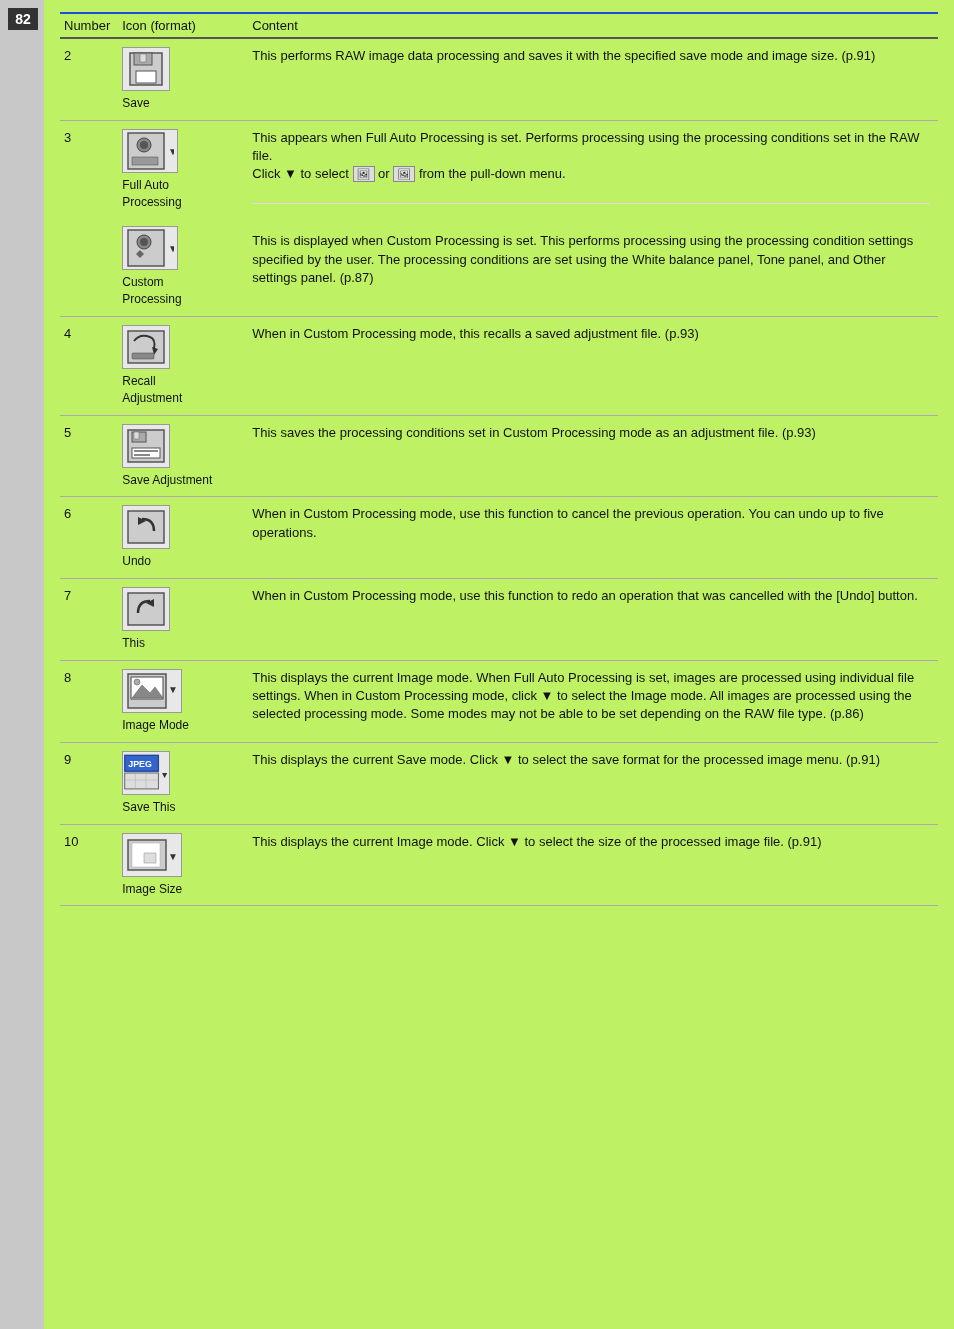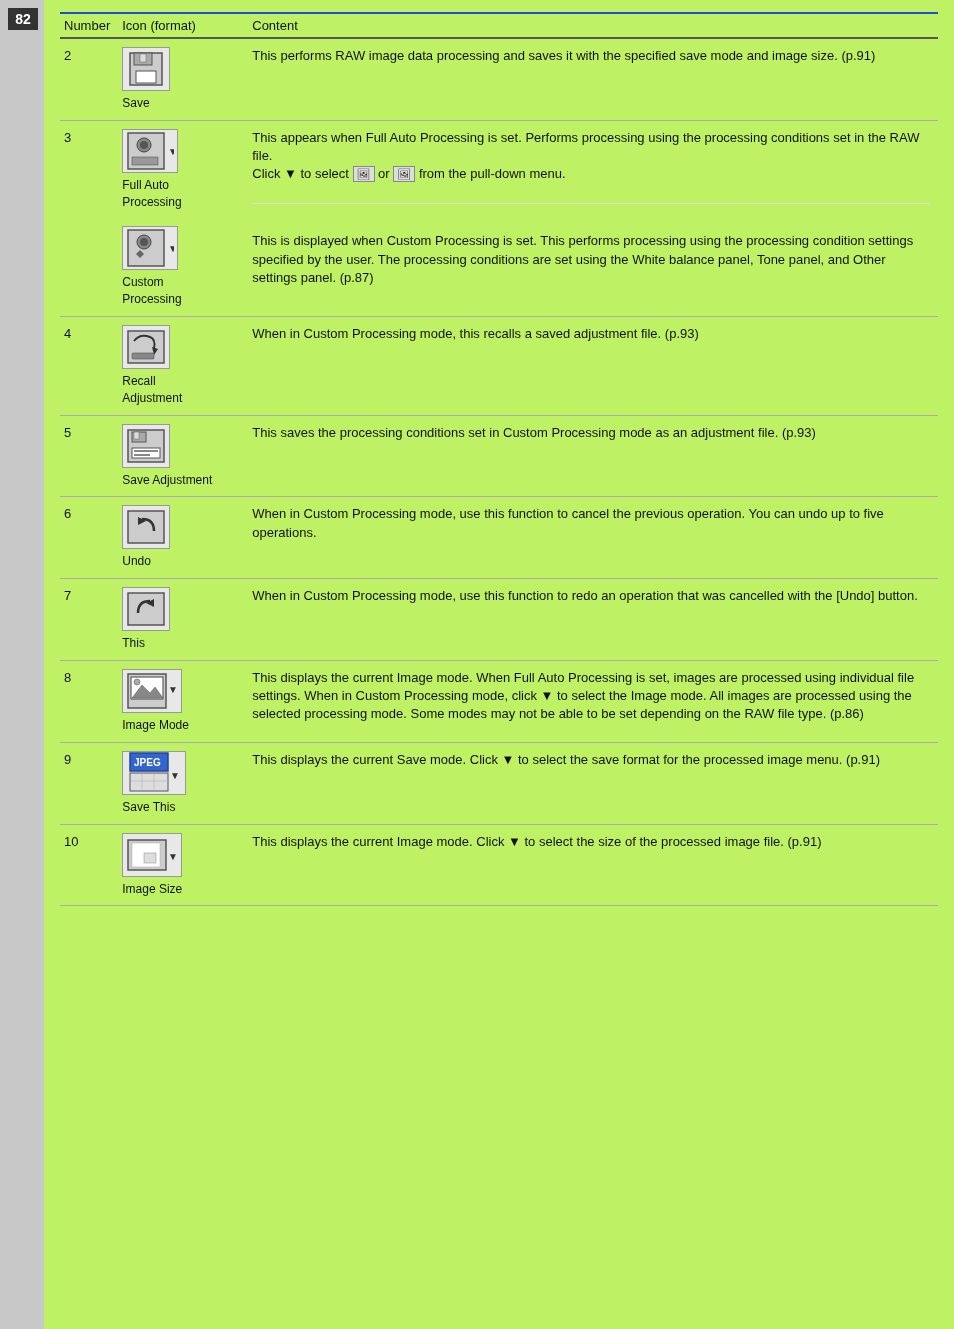--- a/index.html
+++ b/index.html
@@ -274,21 +274,21 @@
               <span class="icon-label">Image Mode</span>
             </div>
           </td>
           <td class="col-content">This displays the current Image mode. When Full Auto Processing is set, images are processed using individual file settings. When in Custom Processing mode, click ▼ to select the Image mode. All images are processed using the selected processing mode. Some modes may not be able to be set depending on the RAW file type. (p.86)</td>
         </tr>
 
         <tr>
           <td class="col-number">9</td>
           <td class="col-icon">
             <div class="icon-cell">
-              <div class="icon-img" style="width:64px;">
+              <div class="icon-img" style="width:48px;">
                 <svg width="52" height="44" viewBox="0 0 52 44">
                   <rect x="2" y="2" width="38" height="18" fill="#3366cc" stroke="#224499" stroke-width="1.5"></rect>
                   <text x="6" y="15" font-size="10" fill="#fff" font-weight="bold">JPEG</text>
                   <rect x="2" y="22" width="38" height="18" fill="#ddd" stroke="#555" stroke-width="1"></rect>
 
                   <line x1="14" y1="22" x2="14" y2="40" stroke="#aaa" stroke-width="0.5"></line>
                   <line x1="26" y1="22" x2="26" y2="40" stroke="#aaa" stroke-width="0.5"></line>
                   <line x1="2" y1="30" x2="40" y2="30" stroke="#aaa" stroke-width="0.5"></line>
                   <text x="42" y="28" font-size="10" fill="#333">▼</text>
                 </svg>

